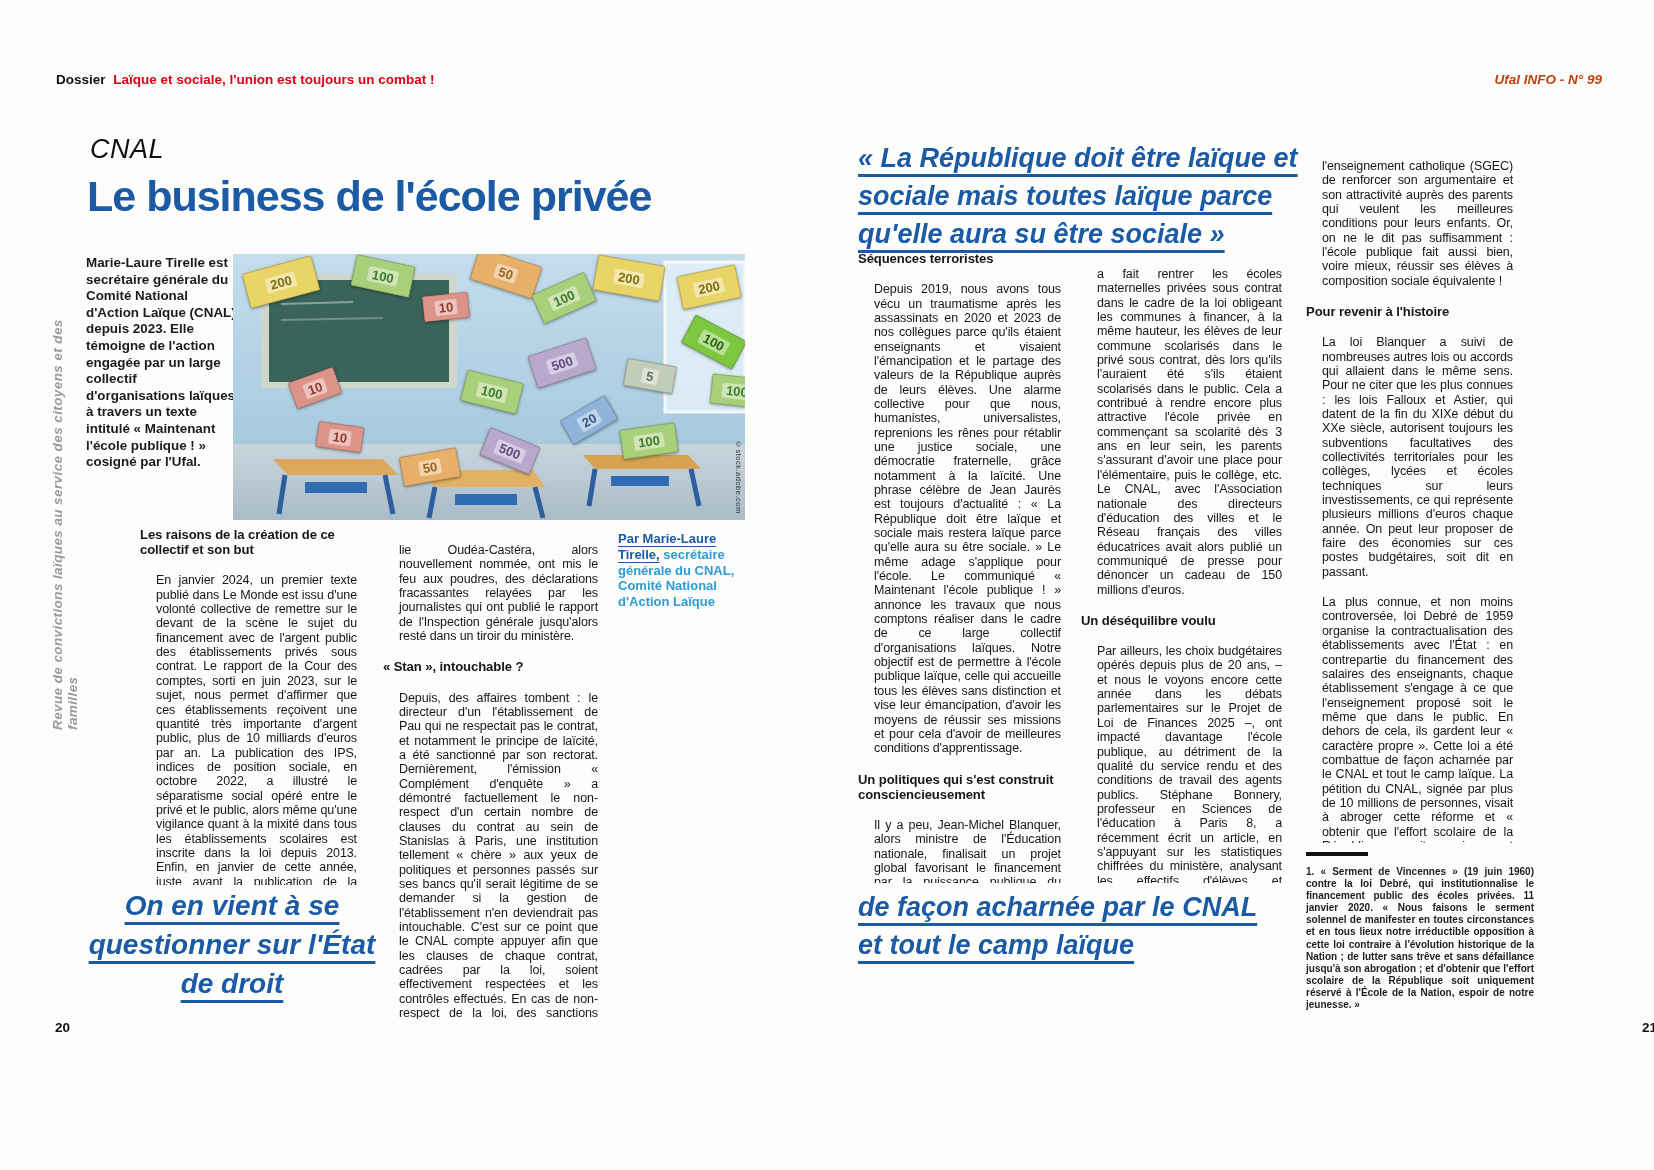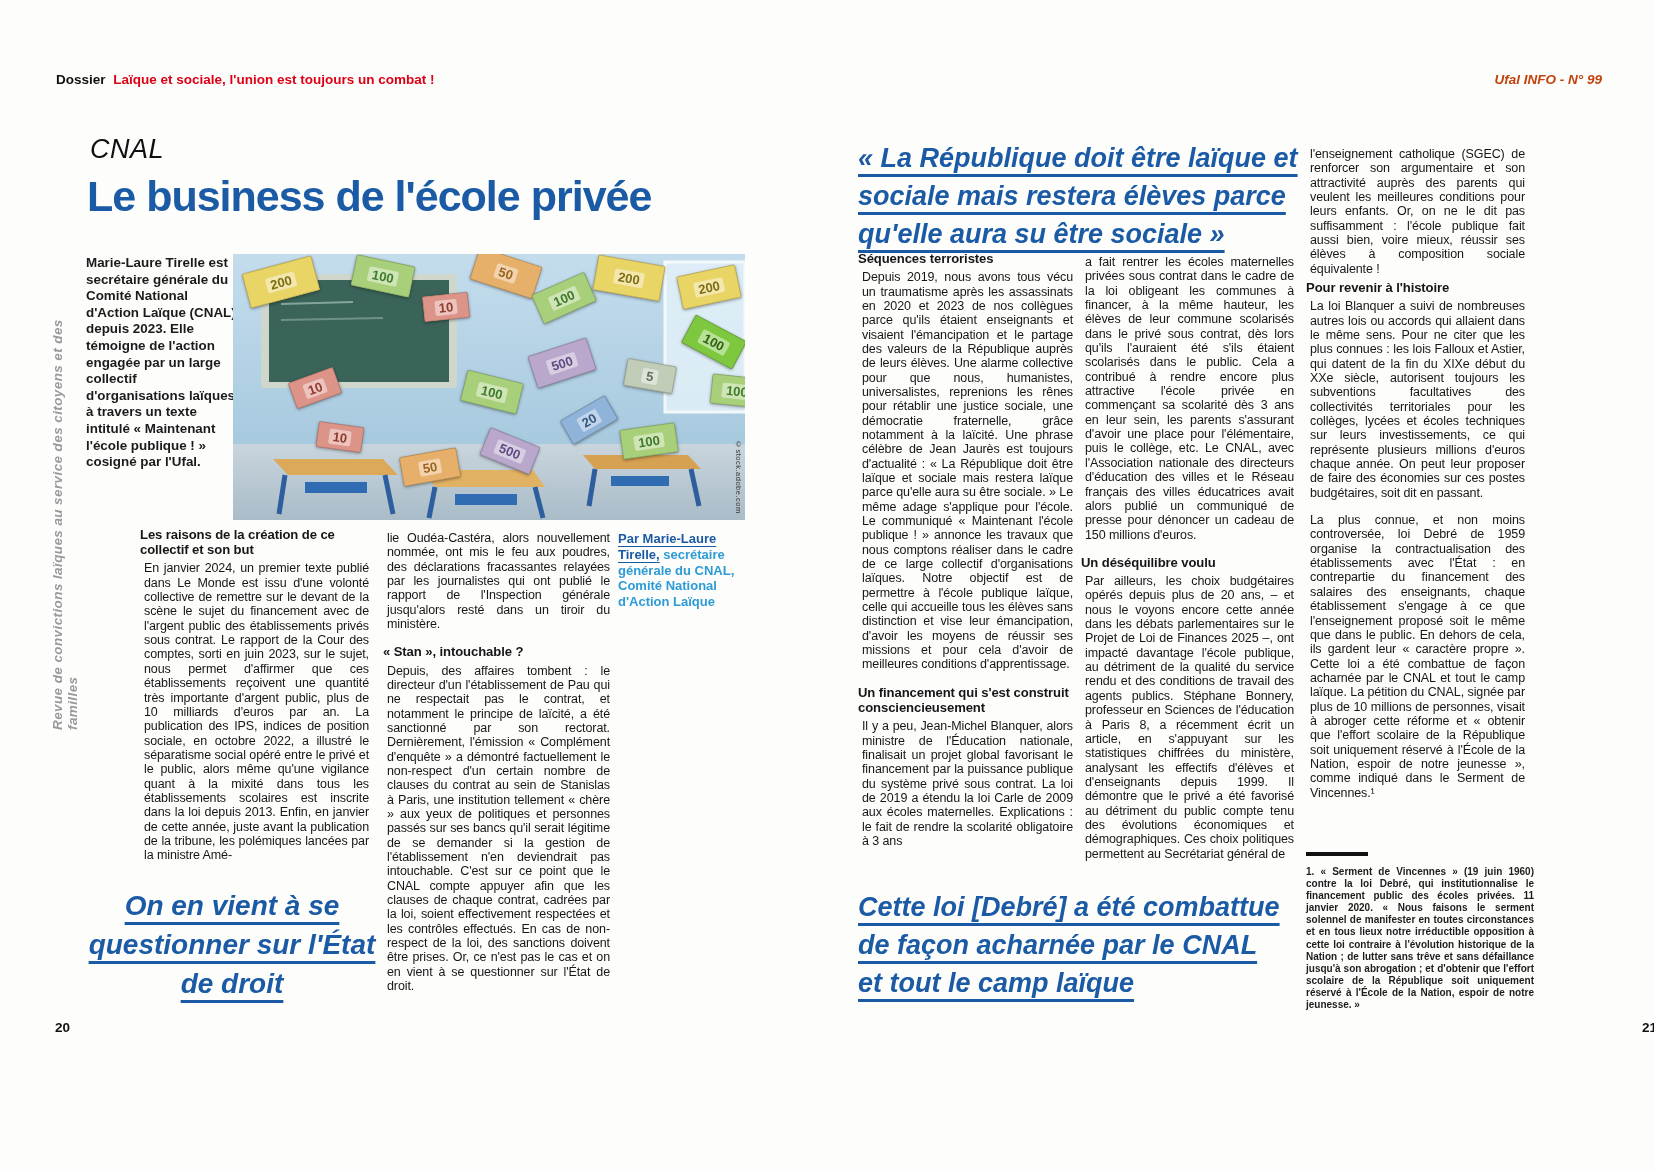--- a/index.html
+++ b/index.html
@@ -17,21 +17,21 @@
           font-style:italic;font-weight:bold;font-size:13.5px;color:#97999c;letter-spacing:.4px;}
 
   
   .kicker{font-style:italic;font-weight:normal;font-size:27px;color:#101010;letter-spacing:.5px;}
   .title{font-weight:bold;font-size:43px;color:#1b5aa5;letter-spacing:-1px;white-space:nowrap;}
 
   .standfirst{font-weight:bold;font-size:13.4px;line-height:16.6px;color:#1b1b1b;}
 
   
   .bodycol{font-size:12.5px;line-height:14.35px;text-align:justify;color:#161616;letter-spacing:-.1px;overflow:hidden;}
-  .bodycol p{margin:4px;}
+  .bodycol p{margin:16px;}
   .bodycol .h{font-weight:bold;font-size:13.1px;line-height:15.2px;text-align:left;margin:0;}
   .gap{margin-top:13px !important;}
 
   
   .quote{color:#1b5aa5;font-style:italic;font-weight:bold;font-size:28px;line-height:39px;}
   .quote span{display:block;text-decoration:underline;text-decoration-thickness:2.5px;text-underline-offset:7px;}
 
   .byline{font-size:13px;font-weight:bold;line-height:15.8px;color:#2d9bd5;}
   .byline .name{color:#1b5aa5;text-decoration:underline;text-underline-offset:3px;}
 
@@ -178,46 +178,45 @@
   <div class="abs quote" style="left:57px;top:886px;width:350px;text-align:center;">
     <span>On en vient à se </span>
     <span>questionner sur l'État </span>
     <span>de droit</span>
   </div>
 
   <div class="abs pageno" style="left:55px;top:1020px;">20</div>
 
   <div class="abs quote" style="left:858px;top:139px;width:460px;font-size:27px;line-height:38px;">
     <span>« La République doit être laïque et </span>
-    <span>sociale mais restera élèves parce </span>
+    <span>sociale mais toutes laïque parce </span>
     <span>qu'elle aura su être sociale »</span>
   </div>
 
   <div class="abs bodycol" style="left:858px;top:251px;width:219px;height:632px;">
     <p class="h">Séquences terroristes</p>
     <p>Depuis 2019, nous avons tous vécu un traumatisme après les assassinats en 2020 et 2023 de nos collègues parce qu'ils étaient enseignants et visaient l'émancipation et le partage des valeurs de la République auprès de leurs élèves. Une alarme collective pour que nous, humanistes, universalistes, reprenions les rênes pour rétablir une justice sociale, une démocratie fraternelle, grâce notamment à la laïcité. Une phrase célèbre de Jean Jaurès est toujours d'actualité : « La République doit être laïque et sociale mais restera laïque parce qu'elle aura su être sociale. » Le même adage s'applique pour l'école. Le communiqué « Maintenant l'école publique ! » annonce les travaux que nous comptons réaliser dans le cadre de ce large collectif d'organisations laïques. Notre objectif est de permettre à l'école publique laïque, celle qui accueille tous les élèves sans distinction et vise leur émancipation, d'avoir les moyens de réussir ses missions et pour cela d'avoir de meilleures conditions d'apprentissage.</p>
-    <p class="h gap">Un financement qui s'est construit consciencieusement</p>
+    <p class="h gap">Un politiques qui s'est construit consciencieusement</p>
     <p>Il y a peu, Jean-Michel Blanquer, alors ministre de l'Éducation nationale, finalisait un projet global favorisant le financement par la puissance publique du système privé sous contrat. La loi de 2019 a étendu la loi Carle de 2009 aux écoles maternelles. Explications : le fait de rendre la scolarité obligatoire à 3 ans</p>
   </div>
 
   <div class="abs bodycol" style="left:1081px;top:251px;width:217px;height:632px;">
     <p>a fait rentrer les écoles maternelles privées sous contrat dans le cadre de la loi obligeant les communes à financer, à la même hauteur, les élèves de leur commune scolarisés dans le privé sous contrat, dès lors qu'ils l'auraient été s'ils étaient scolarisés dans le public. Cela a contribué à rendre encore plus attractive l'école privée en commençant sa scolarité dès 3 ans en leur sein, les parents s'assurant d'avoir une place pour l'élémentaire, puis le collège, etc. Le CNAL, avec l'Association nationale des directeurs d'éducation des villes et le Réseau français des villes éducatrices avait alors publié un communiqué de presse pour dénoncer un cadeau de 150 millions d'euros.</p>
     <p class="h gap">Un déséquilibre voulu</p>
     <p>Par ailleurs, les choix budgétaires opérés depuis plus de 20 ans, – et nous le voyons encore cette année dans les débats parlementaires sur le Projet de Loi de Finances 2025 –, ont impacté davantage l'école publique, au détriment de la qualité du service rendu et des conditions de travail des agents publics. Stéphane Bonnery, professeur en Sciences de l'éducation à Paris 8, a récemment écrit un article, en s'appuyant sur les statistiques chiffrées du ministère, analysant les effectifs d'élèves et d'enseignants depuis 1999. Il démontre que le privé a été favorisé au détriment du public compte tenu des évolutions économiques et démographiques. Ces choix politiques permettent au Secrétariat général de</p>
   </div>
 
   <div class="abs bodycol" style="left:1306px;top:143px;width:223px;height:700px;">
     <p>l'enseignement catholique (SGEC) de renforcer son argumentaire et son attractivité auprès des parents qui veulent les meilleures conditions pour leurs enfants. Or, on ne le dit pas suffisamment : l'école publique fait aussi bien, voire mieux, réussir ses élèves à composition sociale équivalente !</p>
     <p class="h">Pour revenir à l'histoire</p>
     <p>La loi Blanquer a suivi de nombreuses autres lois ou accords qui allaient dans le même sens. Pour ne citer que les plus connues : les lois Falloux et Astier, qui datent de la fin du XIXe début du XXe siècle, autorisent toujours les subventions facultatives des collectivités territoriales pour les collèges, lycées et écoles techniques sur leurs investissements, ce qui représente plusieurs millions d'euros chaque année. On peut leur proposer de faire des économies sur ces postes budgétaires, soit dit en passant.</p>
     <p class="gap" style="margin-top:6px;">La plus connue, et non moins controversée, loi Debré de 1959 organise la contractualisation des établissements avec l'État : en contrepartie du financement des salaires des enseignants, chaque établissement s'engage à ce que l'enseignement proposé soit le même que dans le public. En dehors de cela, ils gardent leur « caractère propre ». Cette loi a été combattue de façon acharnée par le CNAL et tout le camp laïque. La pétition du CNAL, signée par plus de 10 millions de personnes, visait à abroger cette réforme et « obtenir que l'effort scolaire de la République soit uniquement réservé à l'École de la Nation, espoir de notre jeunesse », comme indiqué dans le Serment de Vincennes.¹</p>
   </div>
 
   <div class="abs quote" style="left:858px;top:888px;width:460px;font-size:27px;line-height:38px;">
-    <span>Cette loi [Debré] a été combattue </span>
     <span>de façon acharnée par le CNAL </span>
     <span>et tout le camp laïque</span>
   </div>
 
   <div class="abs footrule" style="left:1306px;top:852px;"></div>
   <div class="abs footnote" style="left:1306px;top:866px;width:228px;">1. « Serment de Vincennes » (19 juin 1960) contre la loi Debré, qui institutionnalise le financement public des écoles privées. 11 janvier 2020. « Nous faisons le serment solennel de manifester en toutes circonstances et en tous lieux notre irréductible opposition à cette loi contraire à l'évolution historique de la Nation ; de lutter sans trêve et sans défaillance jusqu'à son abrogation ; et d'obtenir que l'effort scolaire de la République soit uniquement réservé à l'École de la Nation, espoir de notre jeunesse. »</div>
 
   <div class="abs pageno" style="left:1642px;top:1020px;">21</div>
 </div>
 

